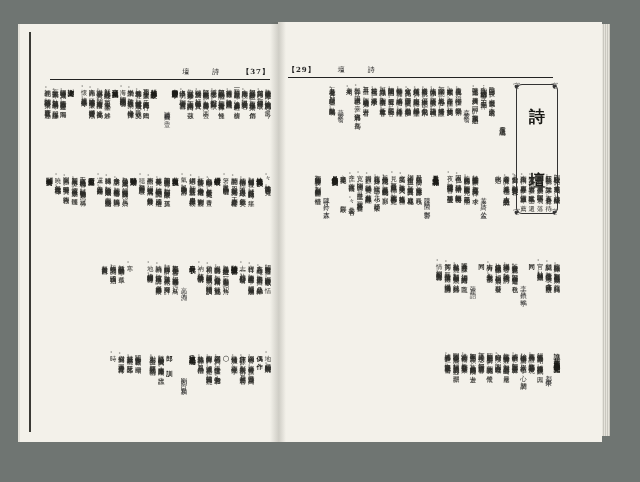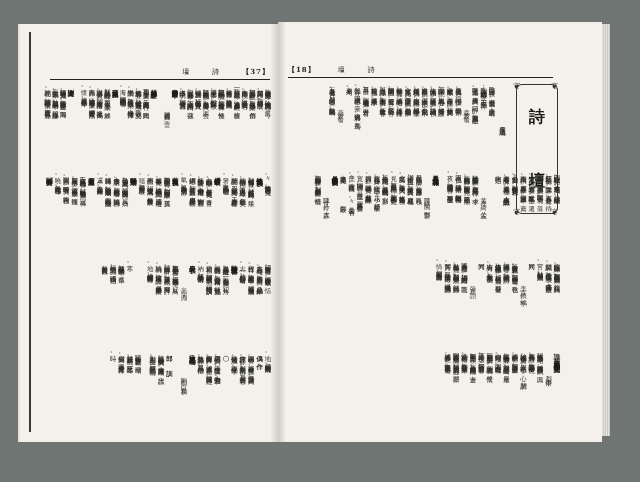--- a/index.html
+++ b/index.html
@@ -178,21 +178,21 @@
         <div class="col gap" style="height: 80px;"></div>
         <div class="col" style="height: 80px;">國年未對家蒼霸。珊瑚</div>
         <div class="col" style="height: 80px;">甚誠莫辭麗。雙乞三峰</div>
         <div class="col" style="height: 80px;">繼窮知。圖冷昇異露宵</div>
         <div class="col" style="height: 80px;">時。</div>
       </div>
   </div>
 
   <div class="page right">
     <div class="header">
-      <span class="pagenum">【18】</span>
+      <span class="pagenum">【29】</span>
       <span>壇</span>
       <span>詩</span>
       <div class="rule"></div>
     </div>
 
     <div class="ornament">
       <span class="corner tl">❦</span>
       <span class="corner tr">❦</span>
       <span class="corner bl">❦</span>
       <span class="corner br">❦</span>

